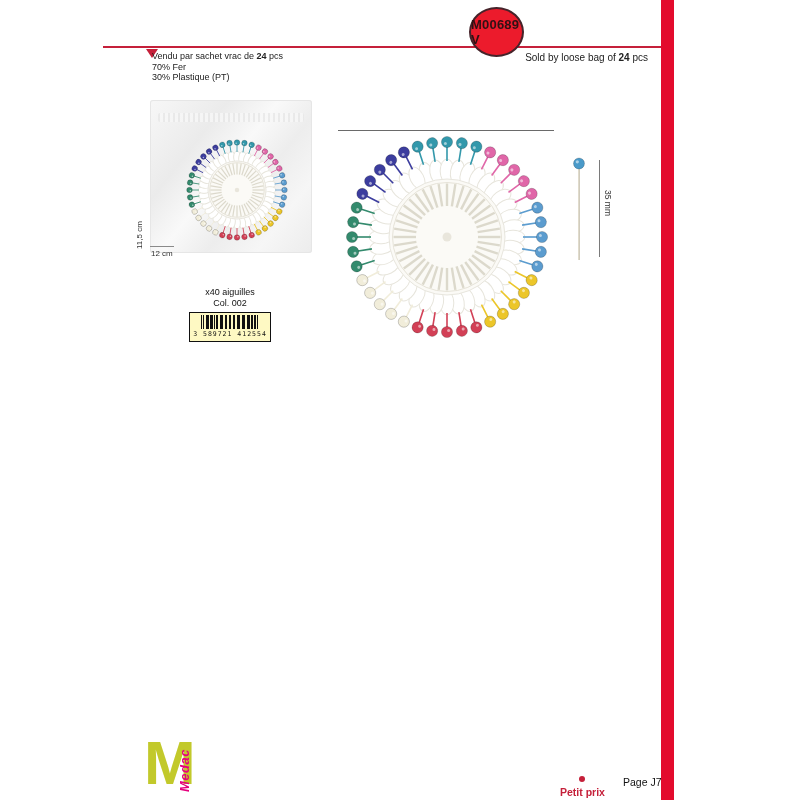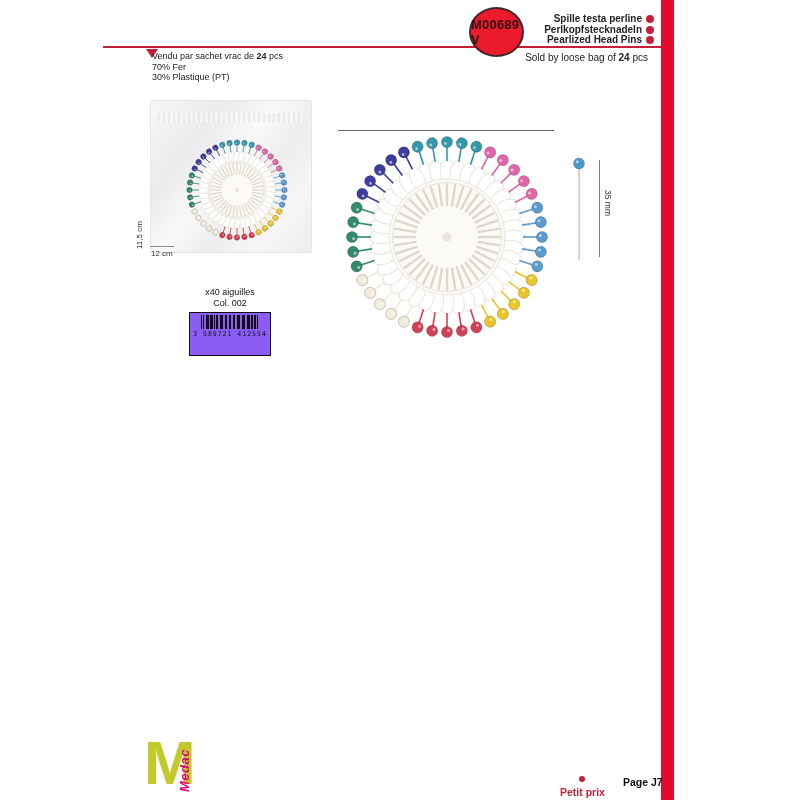--- a/index.html
+++ b/index.html
@@ -44,64 +44,50 @@
   
   .scale-block{left:340px;top:104px;width:214px;text-align:center;font-size:9.5px;color:#222;line-height:13px;}
   .scale-line{left:338px;top:130px;width:216px;height:1px;background:#6a6a6a;}
 
   
   .pin-measure{left:599px;top:160px;width:1px;height:97px;background:#7a7a7a;}
   .pin-len{left:603px;top:190px;writing-mode:vertical-rl;font-size:8.5px;color:#333;}
 
   
   .ref-block{left:188px;top:287px;width:84px;text-align:center;font-size:9px;color:#111;line-height:11px;}
-  .barcode-box{display:inline-block;margin-top:3px;border:1px solid #111;background:#8b5cf6;padding:2px 3px 15px;}
+  .barcode-box{display:inline-block;margin-top:3px;border:1px solid #111;background:#fef9c3;padding:2px 3px 1px;}
   .bars{height:14px;font-size:0;white-space:nowrap;}
   .bars span{display:inline-block;height:100%;vertical-align:top;}
   .bdigits{font-size:6.5px;letter-spacing:1px;margin-top:0;color:#111;font-family:"DejaVu Sans Mono", monospace;}
 
   
   .logo-m{left:144px;top:732px;font-size:62px;line-height:1;font-weight:900;color:var(--logo-green);letter-spacing:-2px;}
   .logo-name{left:177px;top:744px;height:48px;writing-mode:vertical-rl;transform:rotate(180deg);
     font-size:13px;font-weight:bold;font-style:italic;color:var(--logo-pink);letter-spacing:.5px;}
   .promo{left:560px;top:776px;display:flex;align-items:center;gap:4px;color:var(--rule-red);font-weight:bold;font-size:10.5px;flex-direction:column;}
   .promo .dot{width:6px;height:6px;}
-  .pageno{left:623px;top:776px;font-weight:bold;font-size:10.5px;color:#111;}
+  .pageno{left:623px;top:776px;font-weight:normal;font-size:10.5px;color:#111;}
 </style>
 </head>
 <body>
 
 <div class="page" style="--bar-red: #e30b2d; --rule-red: #c5203a; --badge-red: #ec1b2c; --logo-green: #c2c92b; --logo-pink: #e5007d;">
 
   <div class="abs red-bar"></div>
 
   <div class="abs title-rule"></div>
   <div class="abs tri-marker"></div>
   <div class="abs badge">M00689 V</div>
 
   <div class="abs fr-block">
     <div><span>Vendu par sachet vrac de </span><b class="qty">24</b><span> pcs</span></div>
     <div>70% Fer</div>
     <div>30% Plastique (PT)</div>
   </div>
 
-  <div class="abs tri-block">
-    <div class="tri-row">
-      <span>Spille testa perline</span>
-      <span class="dot"></span>
-    </div>
-    <div class="tri-row">
-      <span>Perlkopfstecknadeln</span>
-      <span class="dot"></span>
-    </div>
-    <div class="tri-row">
-      <span>Pearlized Head Pins</span>
-      <span class="dot"></span>
-    </div>
-  </div>
 
   <div class="abs sold"><span>Sold by loose bag of </span><b class="qty">24</b><span> pcs</span></div>
 
   <div class="abs package">
     <div class="abs pkg-seal"></div>
     <svg class="abs" id="wheel-small" style="left:34px;top:37px" width="106" height="106" viewBox="-53 -53 106 106">
         <g transform="rotate(-108)">
           <ellipse cx="33" cy="0" rx="6" ry="3.4" fill="#ffffff" stroke="#e7e5dc" stroke-width="1"></ellipse>
         </g>
         <g transform="rotate(-99)">

